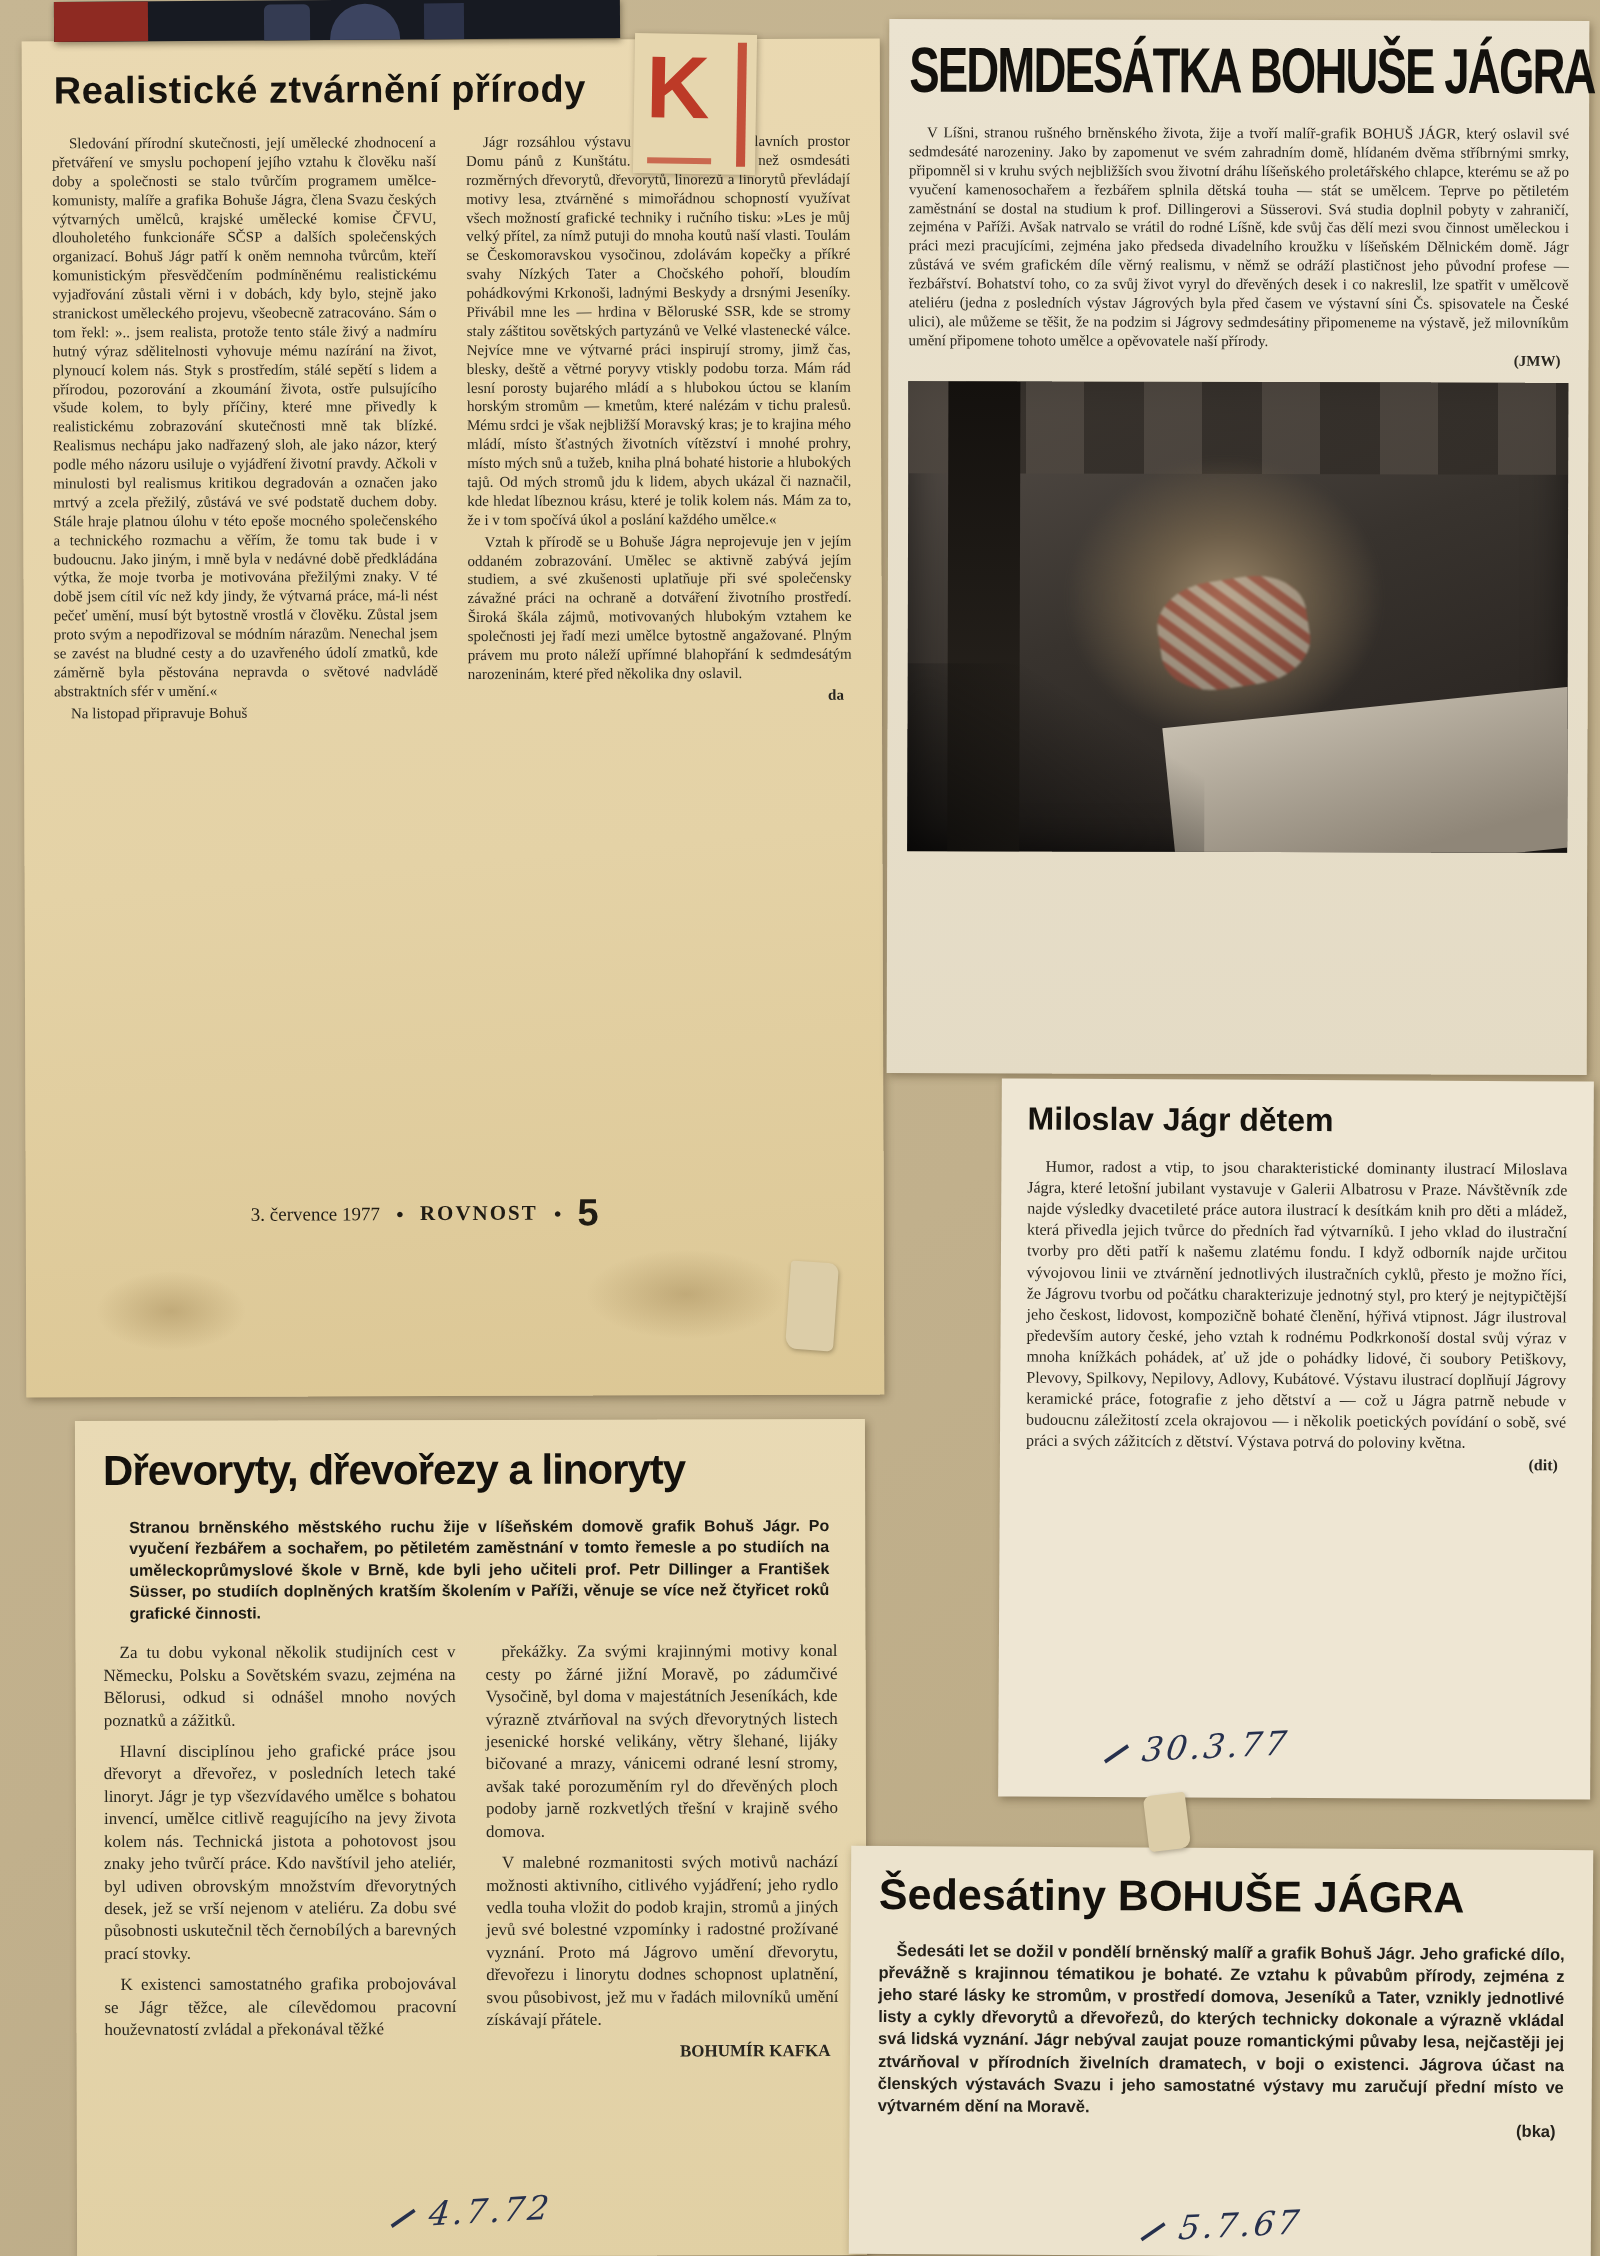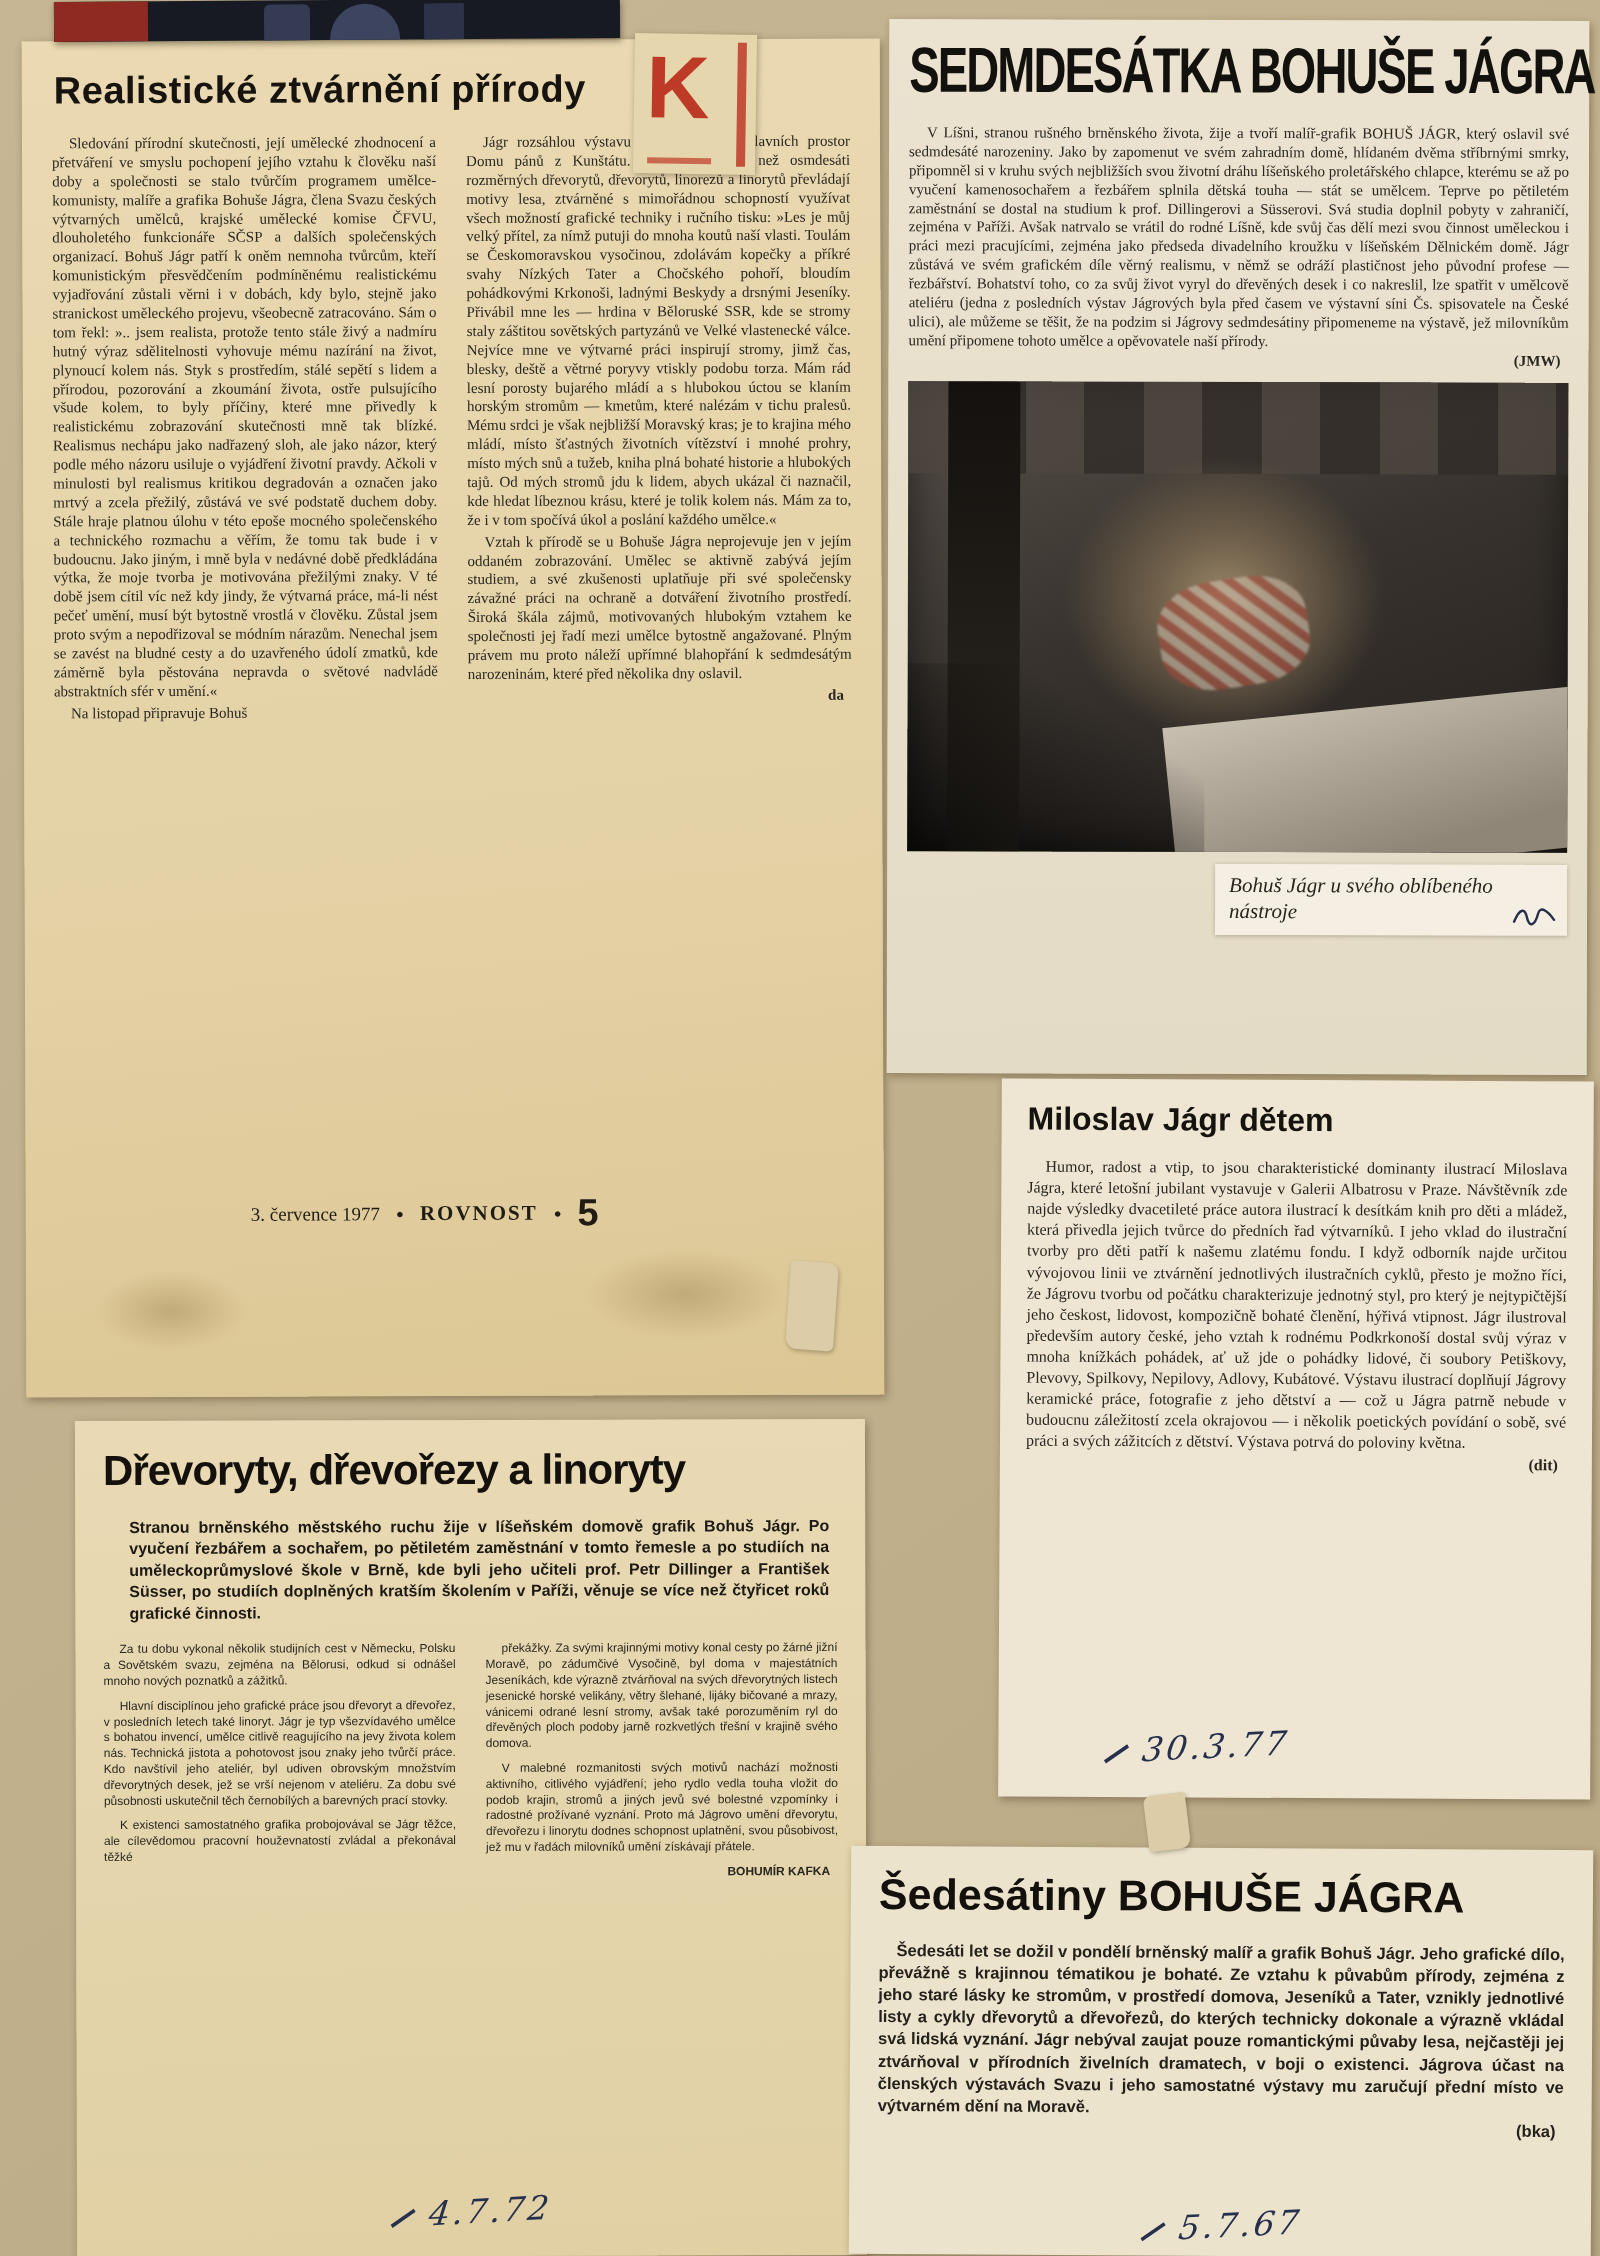--- a/index.html
+++ b/index.html
@@ -97,21 +97,21 @@
   .clip3 .body p { text-indent:18px; }
 
   
   .clip4 { left:76px; top:1420px; width:790px; height:836px; padding:26px 28px;
     background:linear-gradient(178deg,#e9dab5,#e1d0a4); transform:rotate(-0.15deg); }
   .clip4 h1 { font-family:"Liberation Sans",sans-serif; font-size:42px;
     letter-spacing:-1px; color:#14110c; margin-bottom:22px; }
   .clip4 .intro { font-family:"Liberation Sans",sans-serif; font-weight:bold;
     font-size:16px; line-height:1.34; text-align:justify;
     padding:0 8px 0 26px; margin-bottom:18px; color:#1d1a14; }
-  .clip4 .col { font-family:Liberation Sans, sans-serif; font-size:12px; line-height:1.32; }
+  .clip4 .col { font-family:Liberation Serif, serif; font-size:17px; line-height:1.32; }
   .clip4 .col p { margin-bottom:9px; text-indent:16px; }
 
   
   .clip5 { left:850px; top:1848px; width:742px; height:408px; padding:24px 28px;
     background:#ece3cd; transform:rotate(0.35deg); }
   .clip5 h1 { font-family:"Liberation Sans",sans-serif; font-size:43px;
     color:#14110c; margin-bottom:20px; }
   .clip5 .body { font-family:"Liberation Sans",sans-serif; font-weight:bold;
     font-size:16.5px; line-height:1.34; text-align:justify; color:#24211a; }
   .clip5 .body p { text-indent:18px; }
@@ -177,26 +177,20 @@
         <p class="byline">(JMW)</p>
       </div>
     <div class="photo">
       <div class="ph-shelf"></div>
       <div class="ph-post"></div>
       <div class="ph-figure"></div>
       <div class="ph-shirt"></div>
       <div class="ph-bed"></div>
       <div class="ph-shadow"></div>
     </div>
-    <div class="caption-strip">
-      <span>Bohuš Jágr u svého oblíbeného nástroje</span>
-      <svg width="46" height="26" viewBox="0 0 46 26">
-        <path d="M3 18 C 9 4, 14 4, 16 14 C 18 24, 24 22, 27 10 C 29 2, 36 6, 43 16" stroke="#26304d" stroke-width="2.4" fill="none" stroke-linecap="round"></path>
-      </svg>
-    </div>
   </article>
 
   <article class="clip clip3">
     <h1>Miloslav Jágr dětem</h1>
     <div class="body">
         <p>Humor, radost a vtip, to jsou charakteristické dominanty ilustrací Miloslava Jágra, které letošní jubilant vystavuje v Galerii Albatrosu v Praze. Návštěvník zde najde výsledky dvacetileté práce autora ilustrací k desítkám knih pro děti a mládež, která přivedla jejich tvůrce do předních řad výtvarníků. I jeho vklad do ilustrační tvorby pro děti patří k našemu zlatému fondu. I když odborník najde určitou vývojovou linii ve ztvárnění jednotlivých ilustračních cyklů, přesto je možno říci, že Jágrovu tvorbu od počátku charakterizuje jednotný styl, pro který je nejtypičtější jeho českost, lidovost, kompozičně bohaté členění, hýřivá vtipnost. Jágr ilustroval především autory české, jeho vztah k rodnému Podkrkonoší dostal svůj výraz v mnoha knížkách pohádek, ať už jde o pohádky lidové, či soubory Petiškovy, Plevovy, Spilkovy, Nepilovy, Adlovy, Kubátové. Výstavu ilustrací doplňují Jágrovy keramické práce, fotografie z jeho dětství a — což u Jágra patrně nebude v budoucnu záležitostí zcela okrajovou — i několik poetických povídání o sobě, své práci a svých zážitcích z dětství. Výstava potrvá do poloviny května.</p>
         <p class="byline">(dit)</p>
       </div>
     <div class="hand" style="left:110px; top:648px;">30.3.77</div>
   </article>

